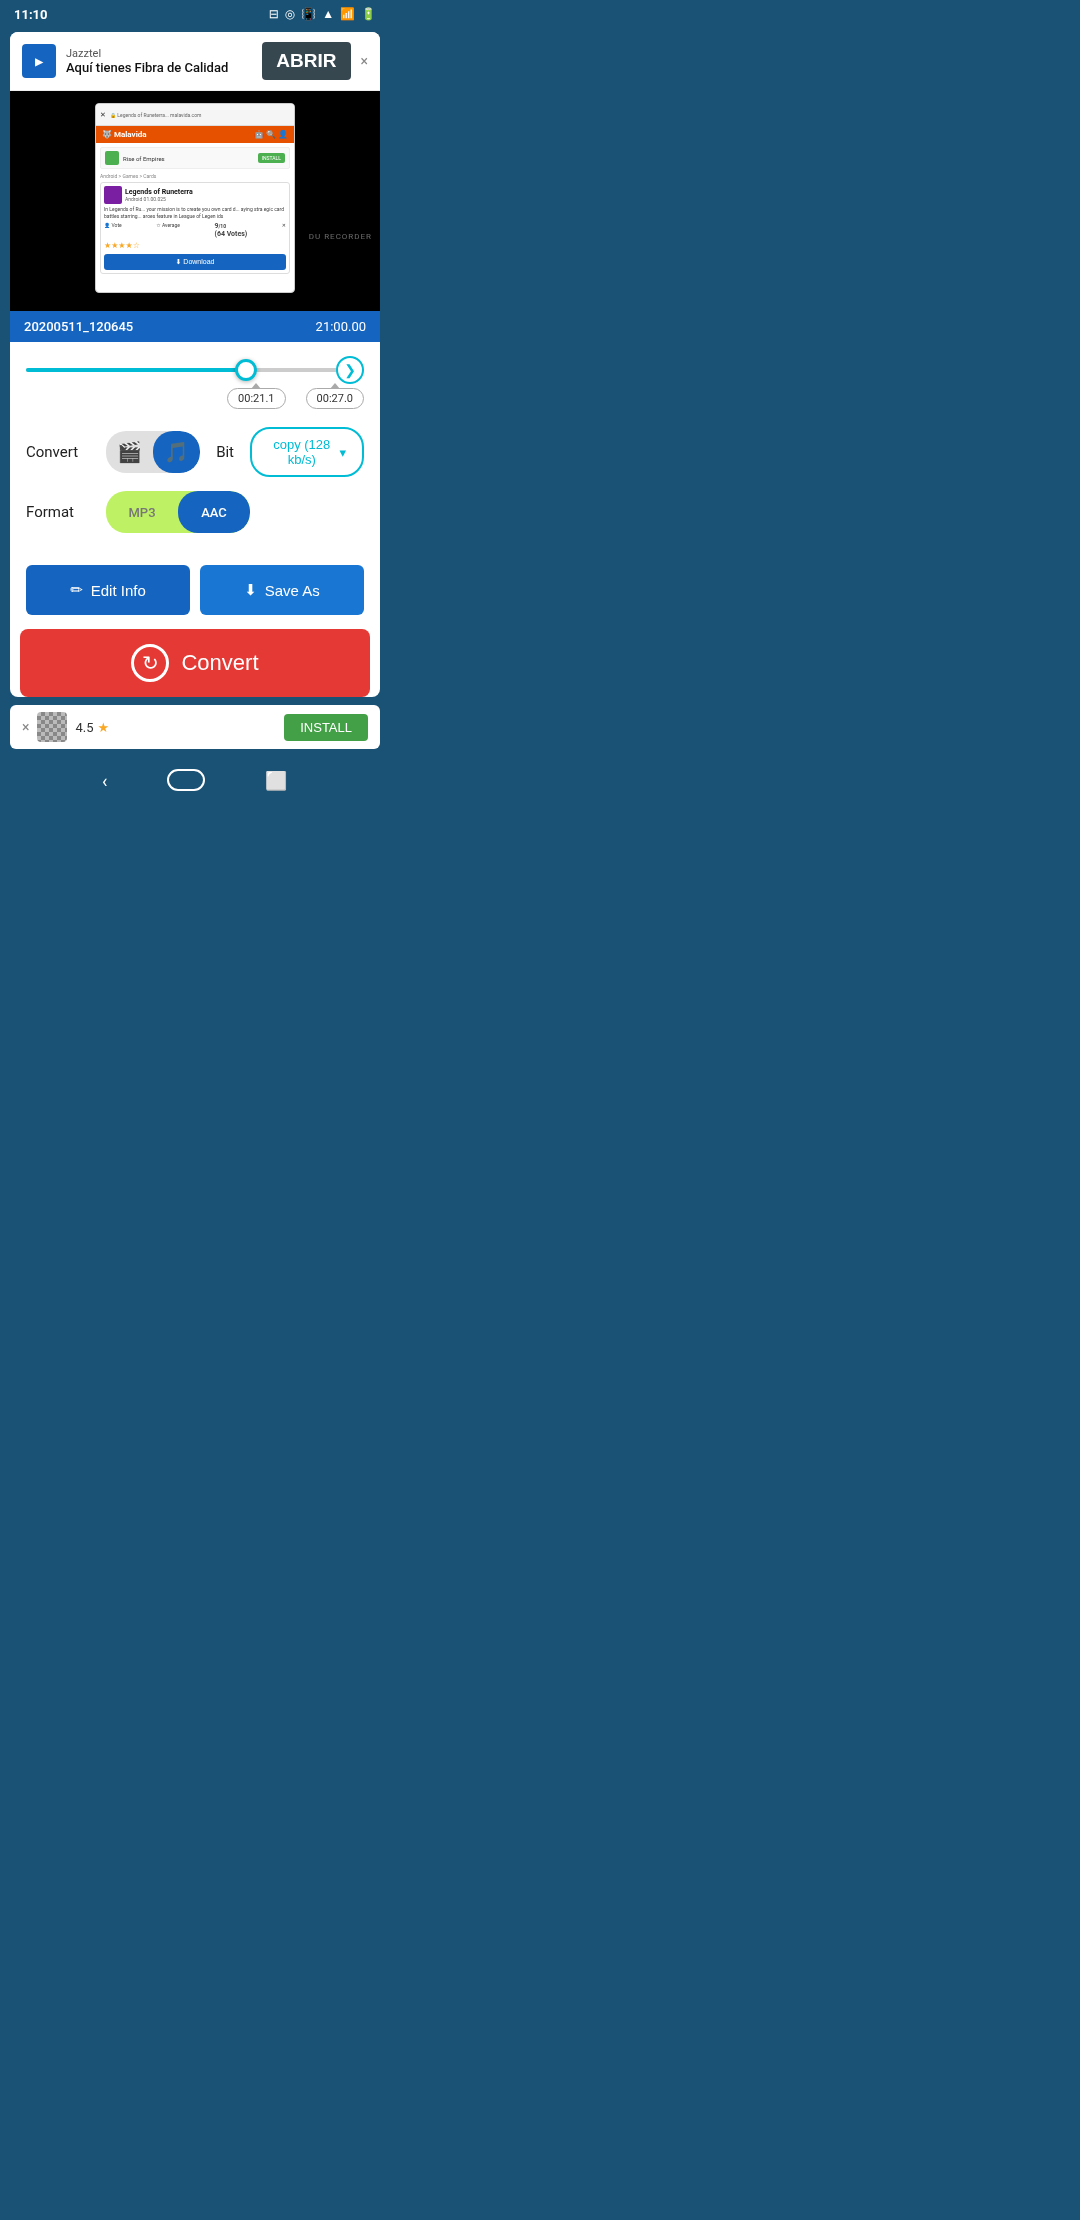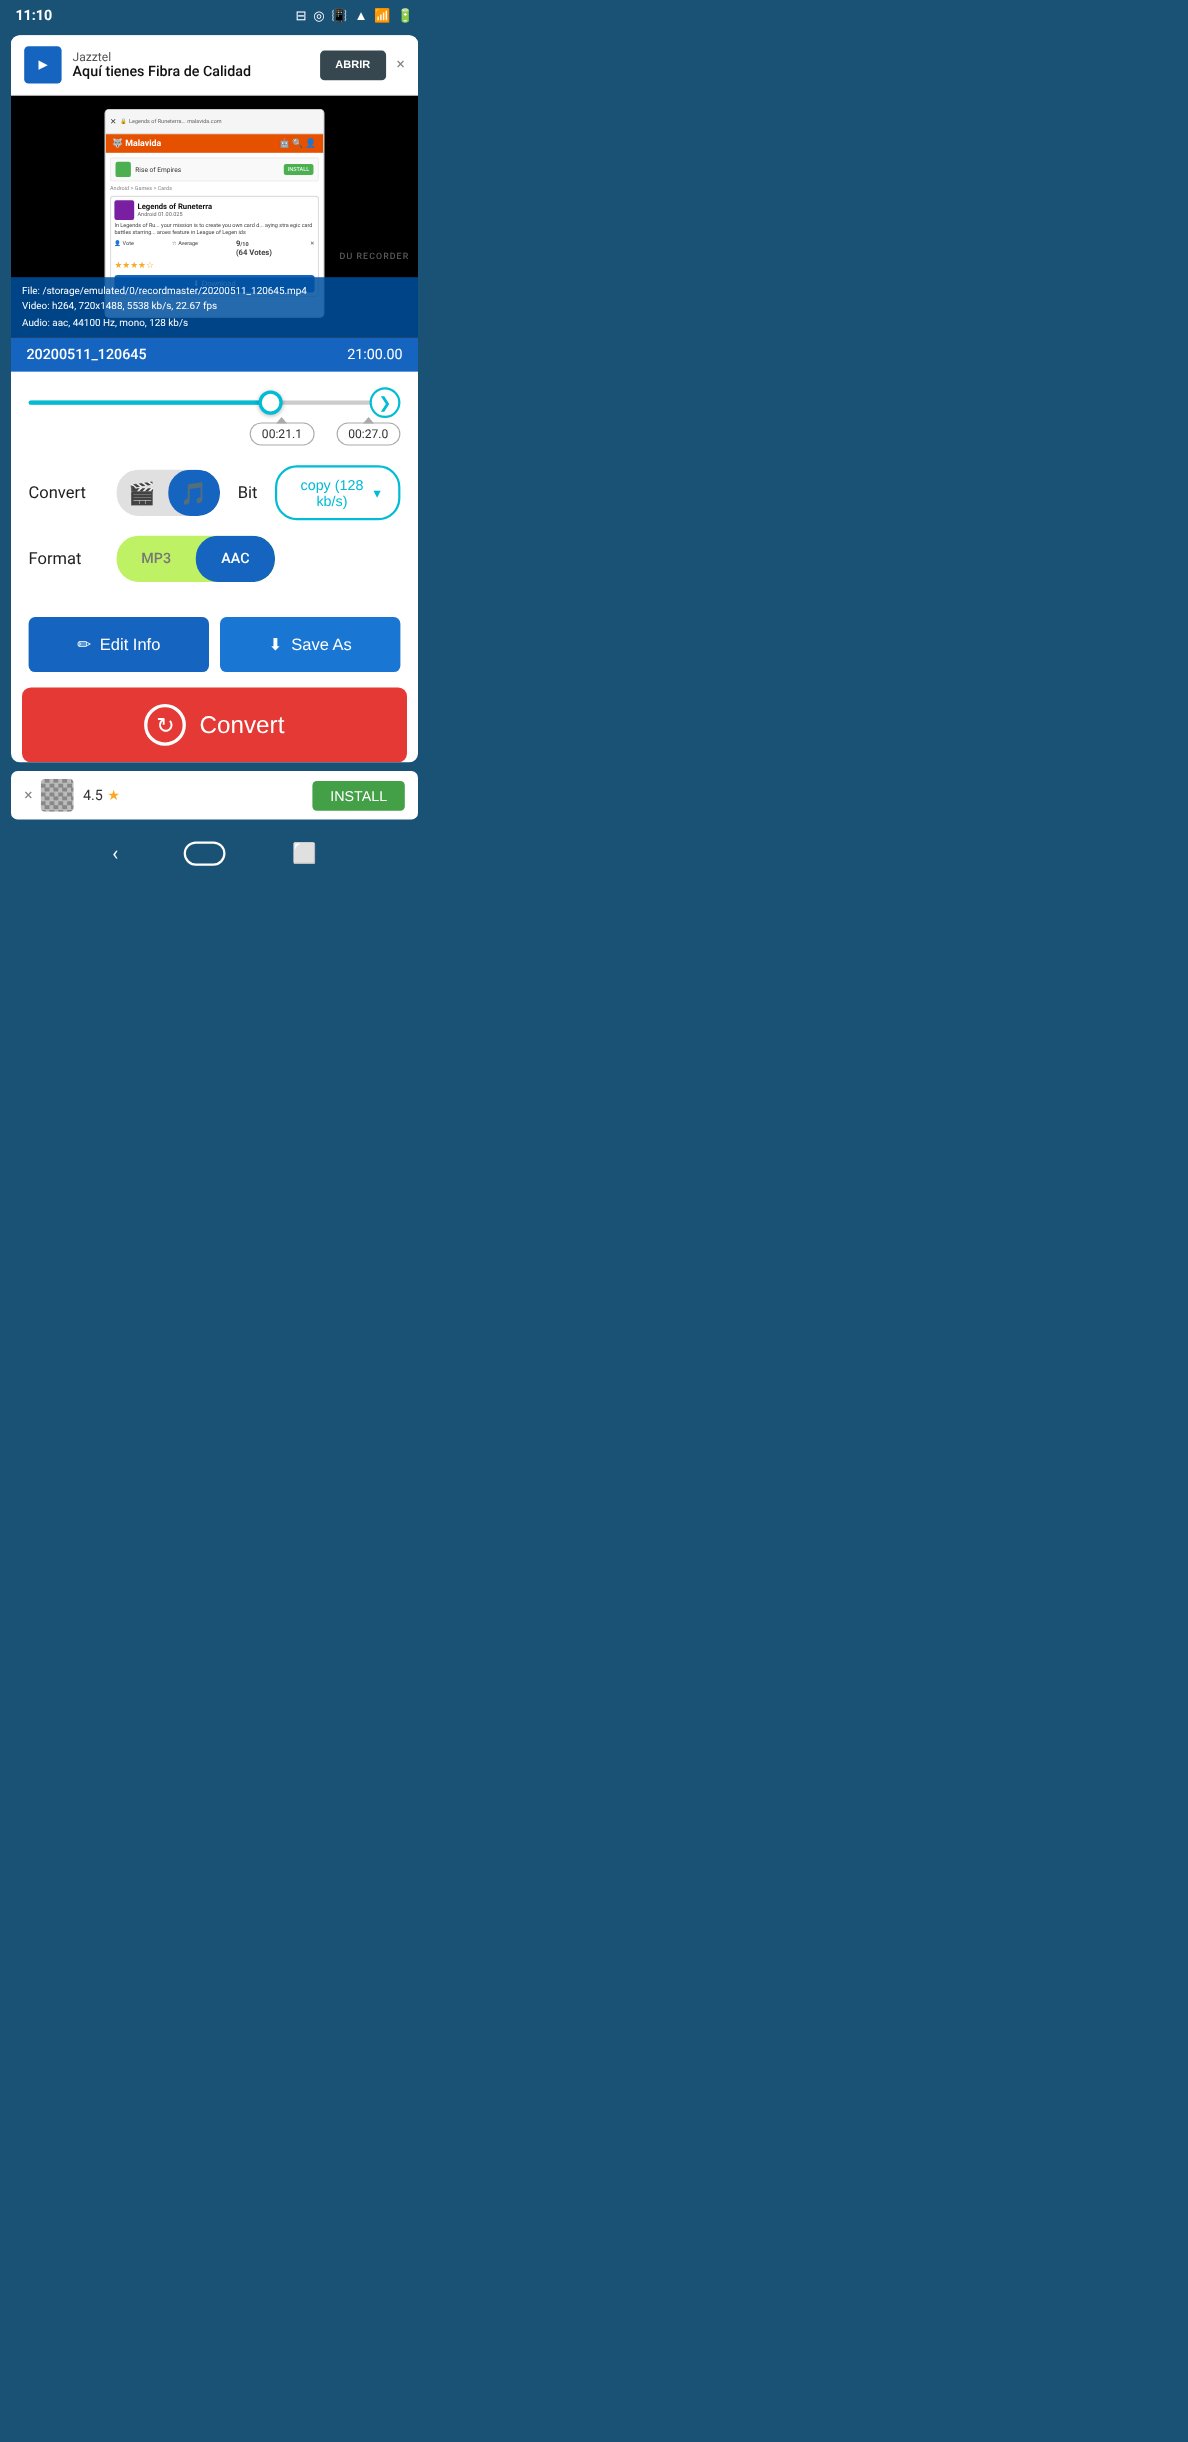--- a/index.html
+++ b/index.html
@@ -79,21 +79,21 @@
     .ad-close {
       font-size: 14px;
       color: #888;
     }
     .ad-btn {
       background: #37474f;
       color: white;
       border: none;
       border-radius: 4px;
       padding: 8px 14px;
-      font-size: 10px;
+      font-size: 19px;
       font-weight: bold;
       cursor: pointer;
       flex-shrink: 0;
     }
 
     
     .video-area {
       background: #000;
       position: relative;
       height: 220px;
@@ -568,25 +568,20 @@
               <span style="font-size:7px;font-weight:bold;">9<span style="font-size:5px">/10</span><br>(64 Votes)</span>
               <span>✕</span>
             </div>
             <div style="display:flex;font-size:8px;color:#f9a825;margin-bottom:4px;">★★★★☆</div>
             <button class="inner-download-btn">⬇ Download</button>
           </div>
         </div>
       </div>
     </div>
     <div class="watermark">DU RECORDER</div>
-    <div class="video-info-overlay">
-      <div>File: /storage/emulated/0/recordmaster/20200511_120645.mp4</div>
-      <div>Video: h264,  720x1488,  5538 kb/s,  22.67 fps</div>
-      <div>Audio: aac,  44100 Hz,  mono, 128 kb/s</div>
-    </div>
   </div>
 
   <div class="title-bar">
     <span class="title-filename">20200511_120645</span>
     <span class="title-time">21:00.00</span>
   </div>
 
   <div class="slider-section">
     <div class="slider-track">
       <div class="slider-bg">

